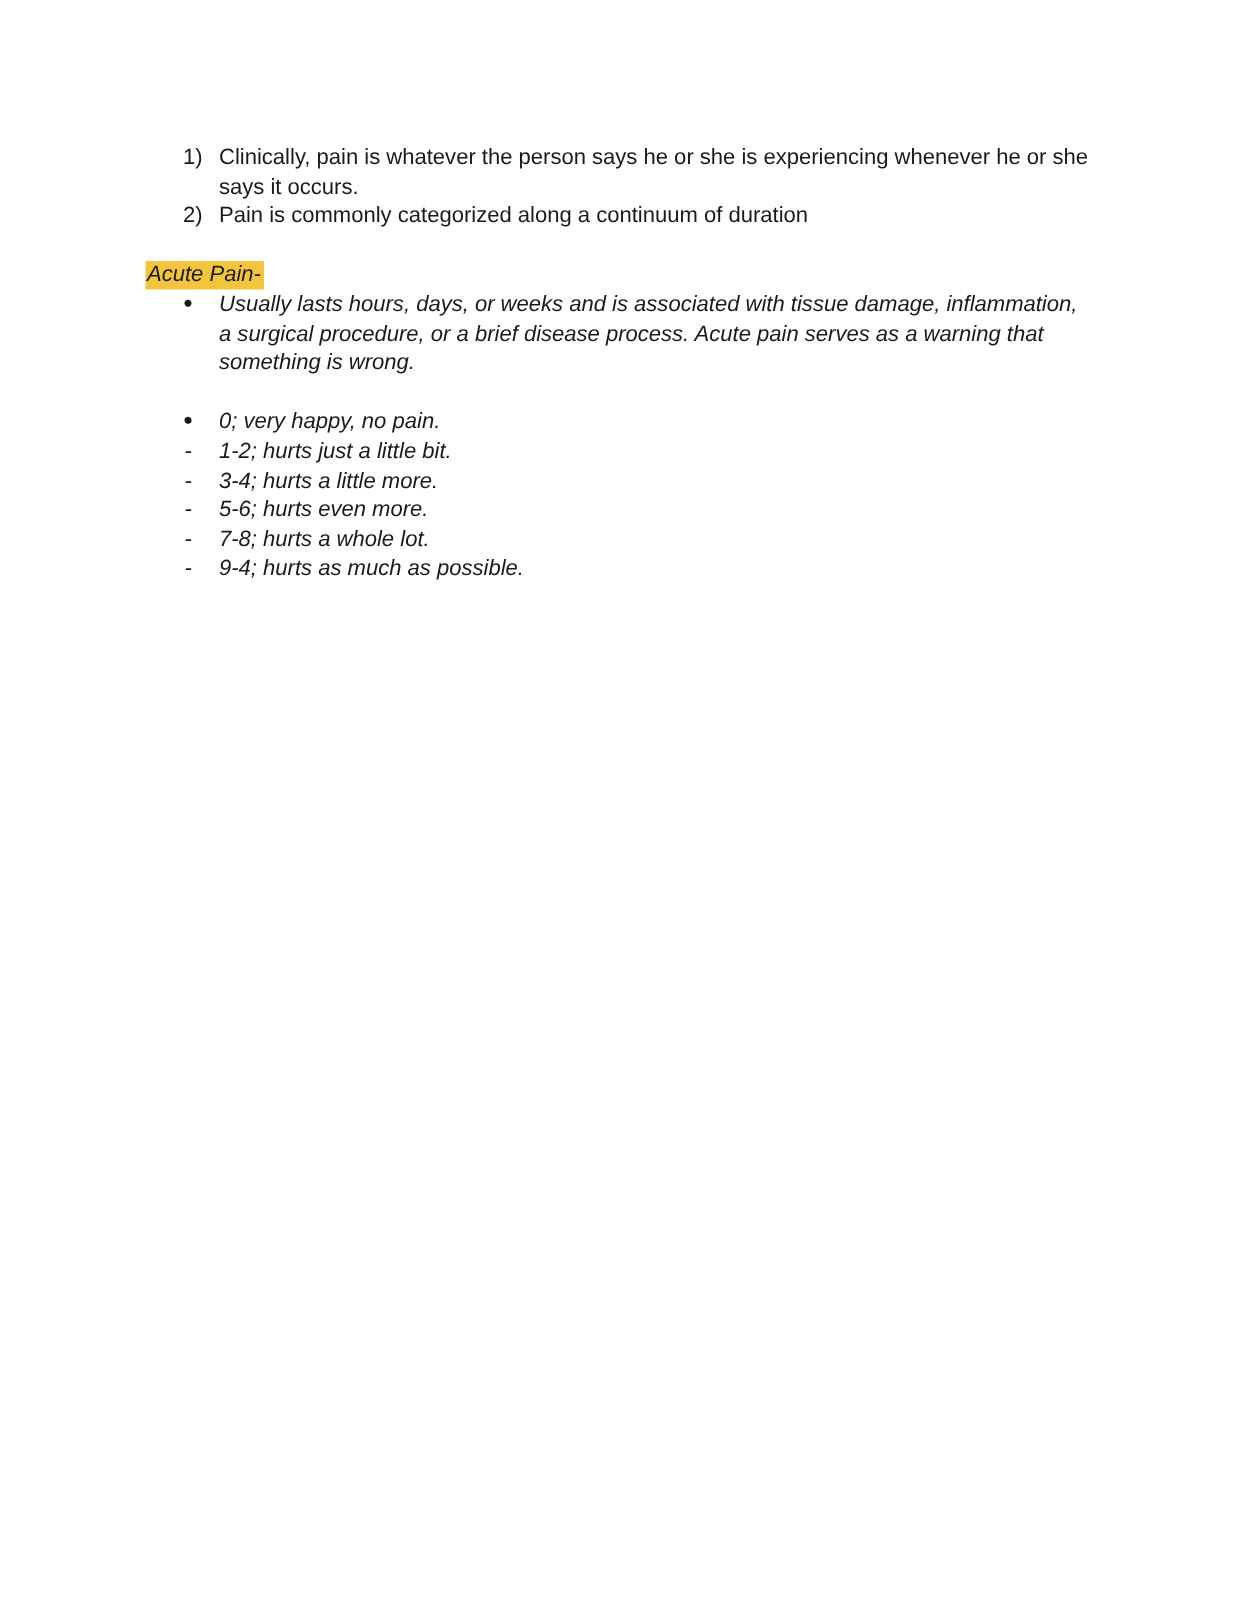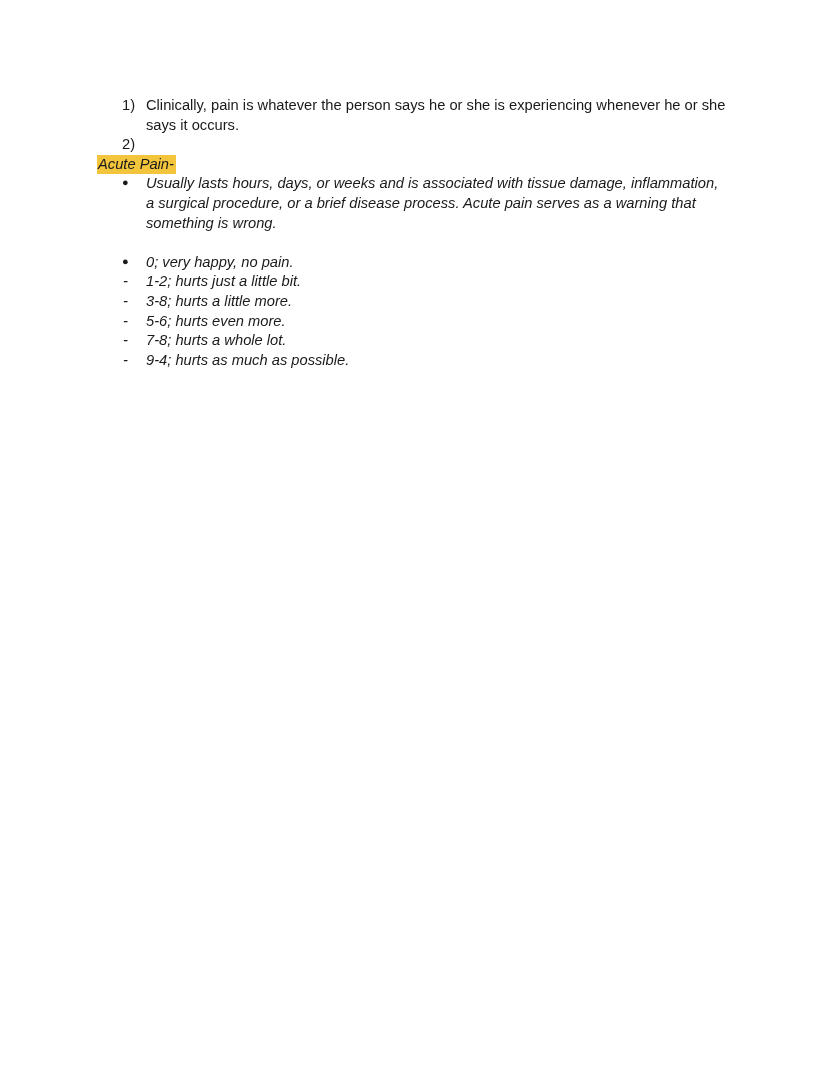--- a/index.html
+++ b/index.html
@@ -76,20 +76,21 @@
 
 <div class="doc-page">
 
   <div class="numbered-list">
     <div class="numbered-item">
       <span class="marker">1)</span>
       <span>Clinically, pain is whatever the person says he or she is experiencing whenever he or she says it occurs.</span>
     </div>
     <div class="numbered-item">
       <span class="marker">2)</span>
+      <span>Pain is commonly categorized along a continuum of duration</span>
     </div>
   </div>
 
   <div class="section">
     <div class="heading-line">
       <span class="highlight">Acute Pain-</span>
     </div>
     <div class="bullet-list">
       <div class="bullet-item">
         <span class="marker">●</span>
@@ -111,21 +112,21 @@
       <div class="dash-item">
         <span class="marker">-</span>
         <span>0; very happy, no pain.</span>
       </div>
       <div class="dash-item">
         <span class="marker">-</span>
         <span>1-2; hurts just a little bit.</span>
       </div>
       <div class="dash-item">
         <span class="marker">-</span>
-        <span>3-8; hurts a little more.</span>
+        <span>3-4; hurts a little more.</span>
       </div>
       <div class="dash-item">
         <span class="marker">-</span>
         <span>5-6; hurts even more.</span>
       </div>
       <div class="dash-item">
         <span class="marker">-</span>
         <span>7-8; hurts a whole lot.</span>
       </div>
       <div class="dash-item">

